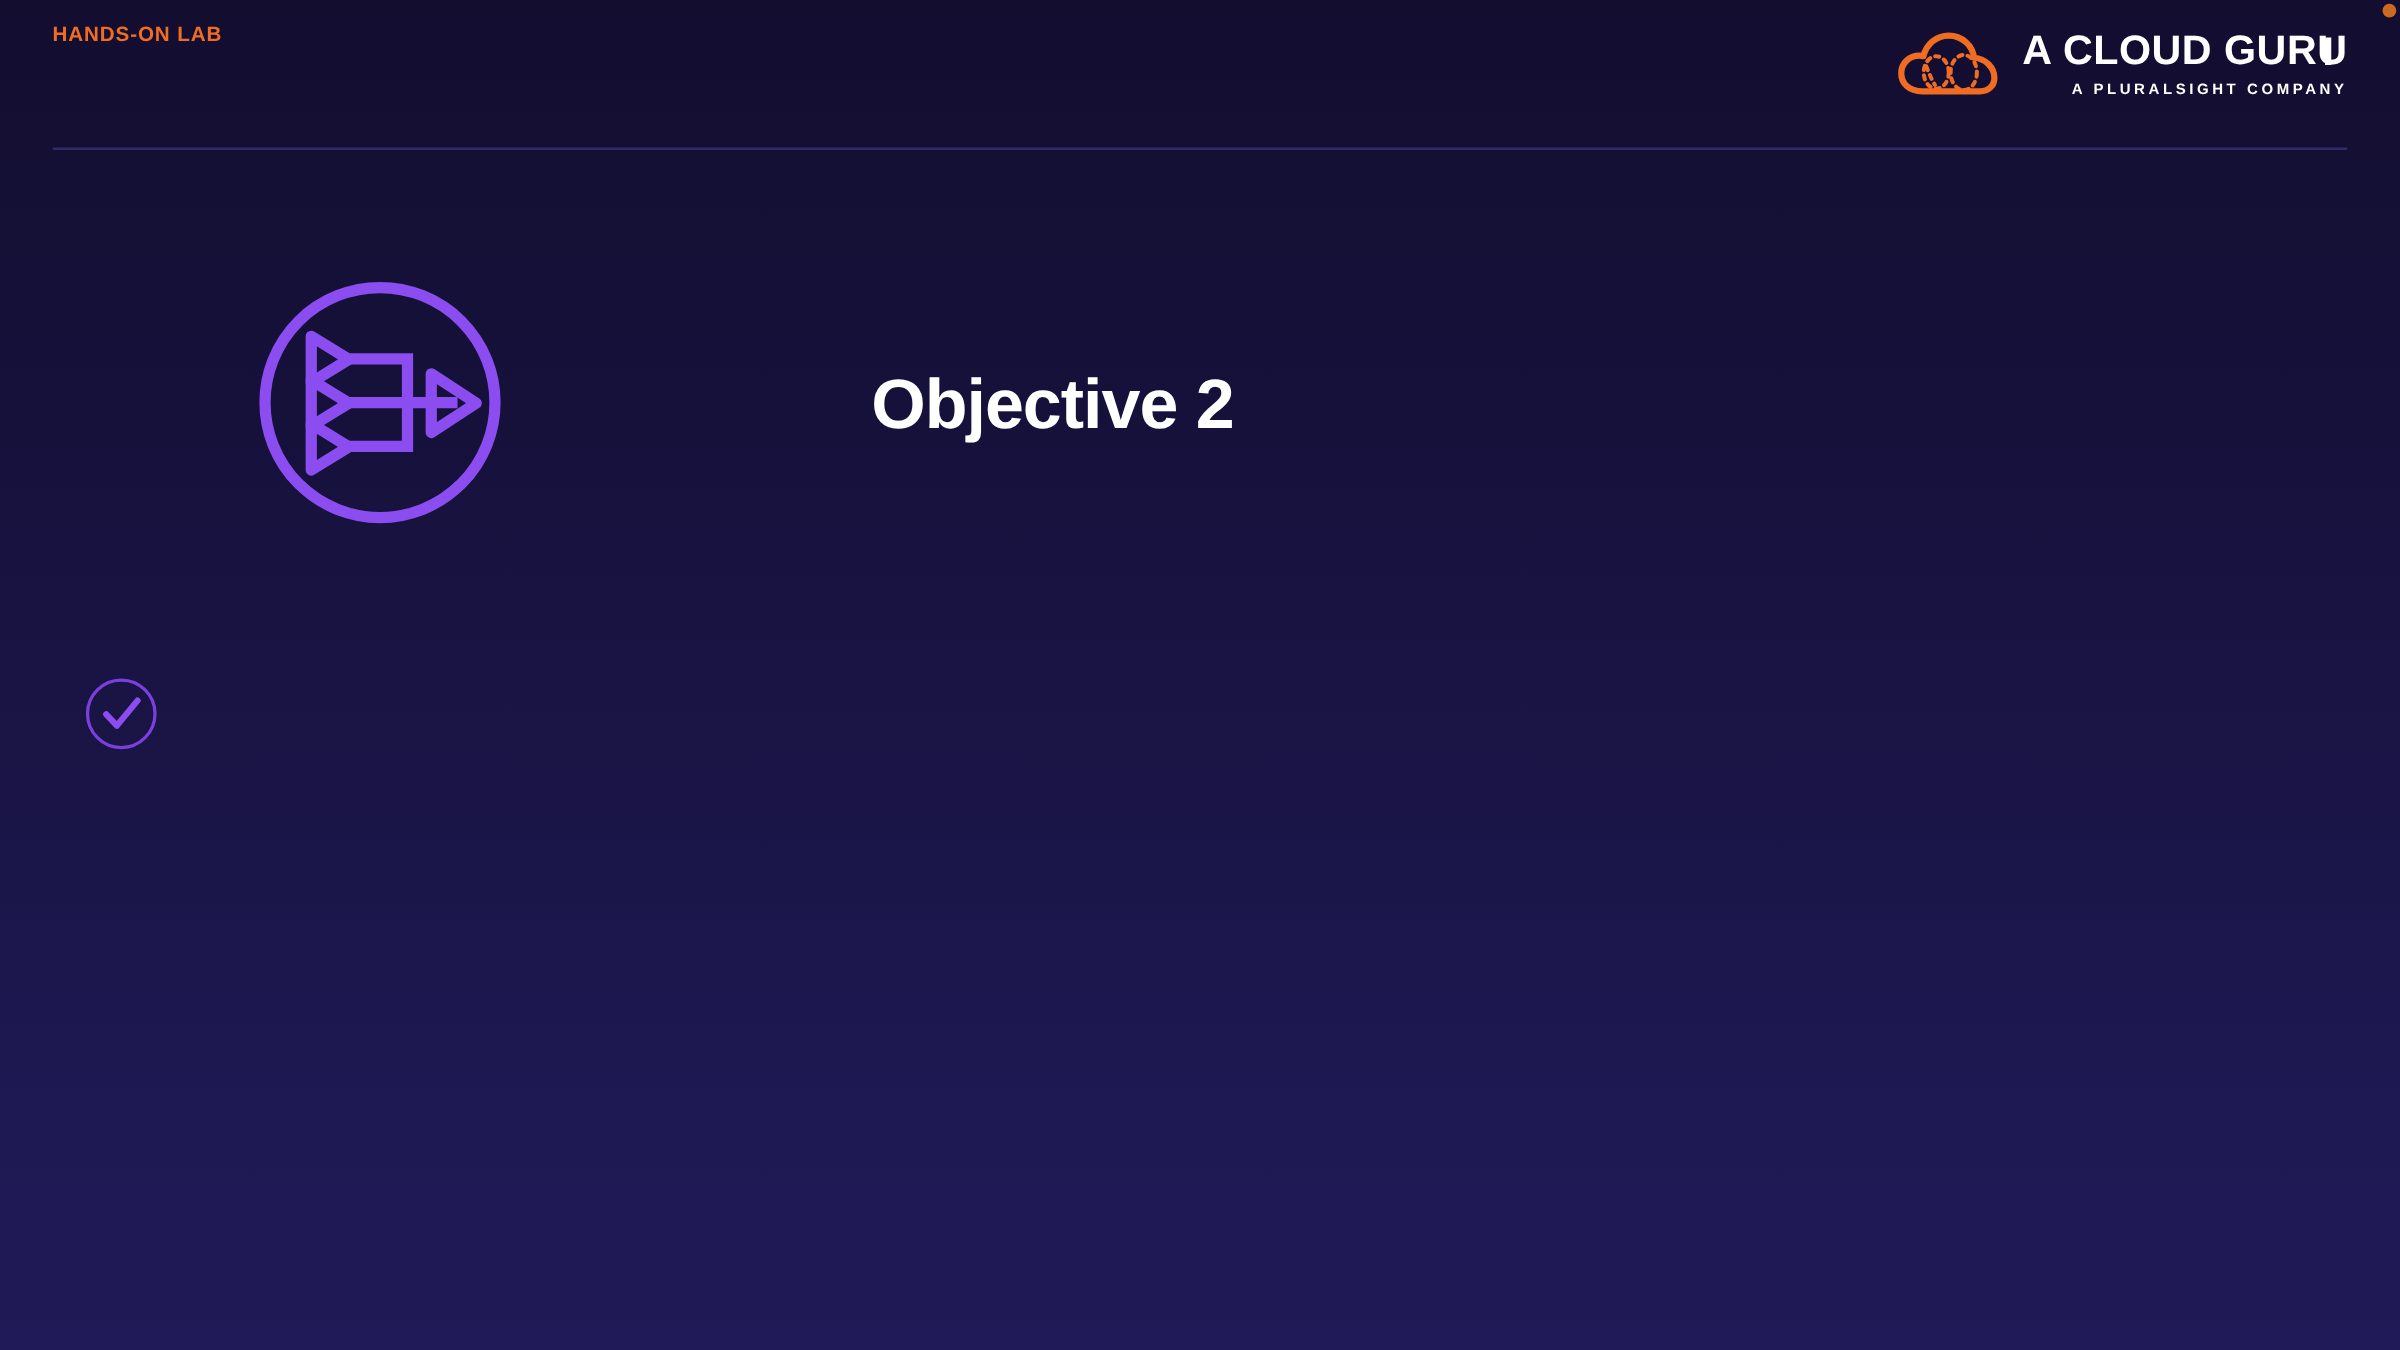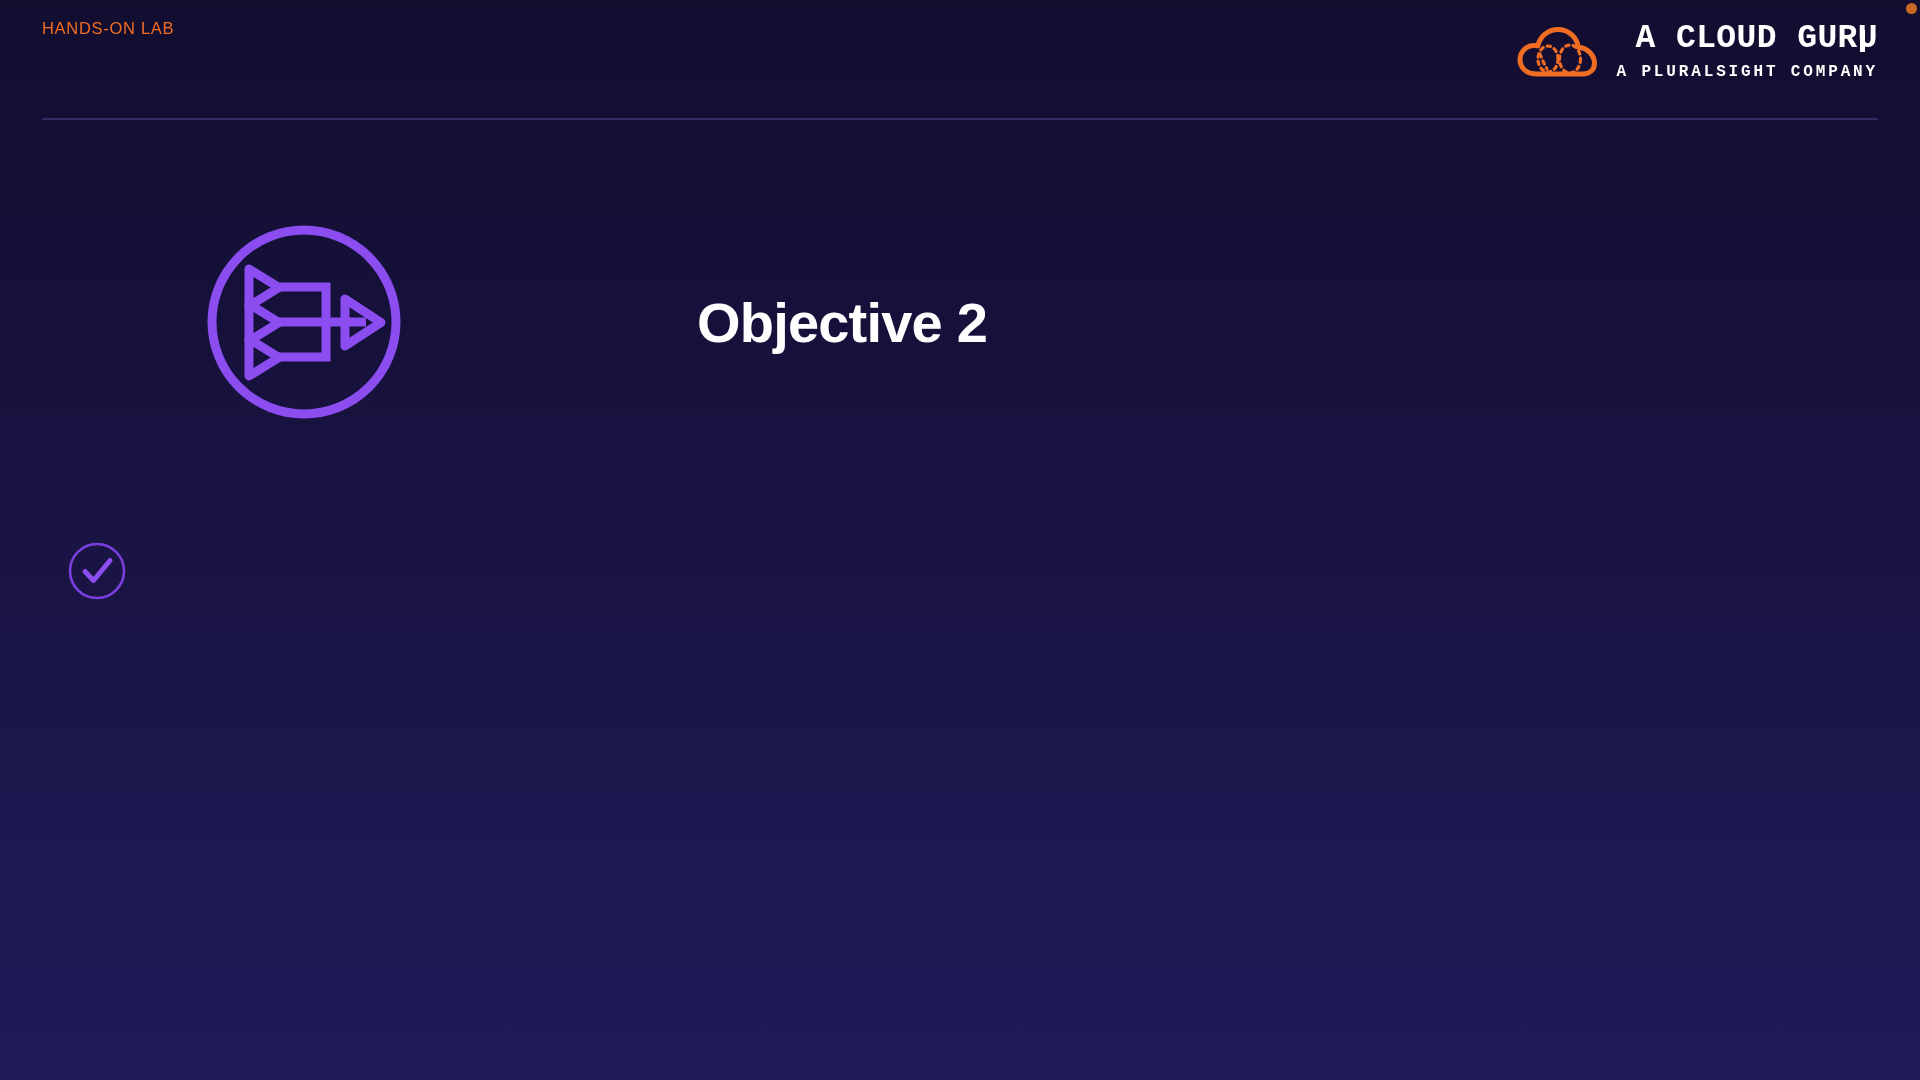--- a/index.html
+++ b/index.html
@@ -32,21 +32,21 @@
     width:1920px; height:122px;
   }
 
   .header-text {
     position:absolute;
     left:42px; top:20px;
   }
 
   .eyebrow {
     font-size:16.5px;
-    font-weight:normal;
+    font-weight:bold;
     letter-spacing:0.7px;
     color:#ef6c23;
     line-height:1;
     margin-bottom:10px;
   }
 
   .lab-title {
     font-size:41px;
     font-weight:bold;
     letter-spacing:-0.9px;
@@ -67,33 +67,33 @@
   .logo-wrap {
     position:absolute;
     right:42px; top:22px;
     display:flex;
     align-items:center;
     gap:18px;
   }
 
   .logo-cloud { width:82px; height:56px; display:block; }
 
-  .logo-words { display:flex; flex-direction:column; align-items:flex-end;font-family:Liberation Mono, monospace; }
+  .logo-words { display:flex; flex-direction:column; align-items:flex-start; }
 
   .logo-main {
     font-size:33px;
     font-weight:bold;
     letter-spacing:0.4px;
     color:#ffffff;
     line-height:1.05;
     white-space:nowrap;
   }
 
   .logo-sub {
-    font-size:16px;
+    font-size:12px;
     font-weight:bold;
     letter-spacing:2.85px;
     color:#ffffff;
     line-height:1;
     margin-top:7px;
     align-self:flex-end;
     white-space:nowrap;
   }
 
   

